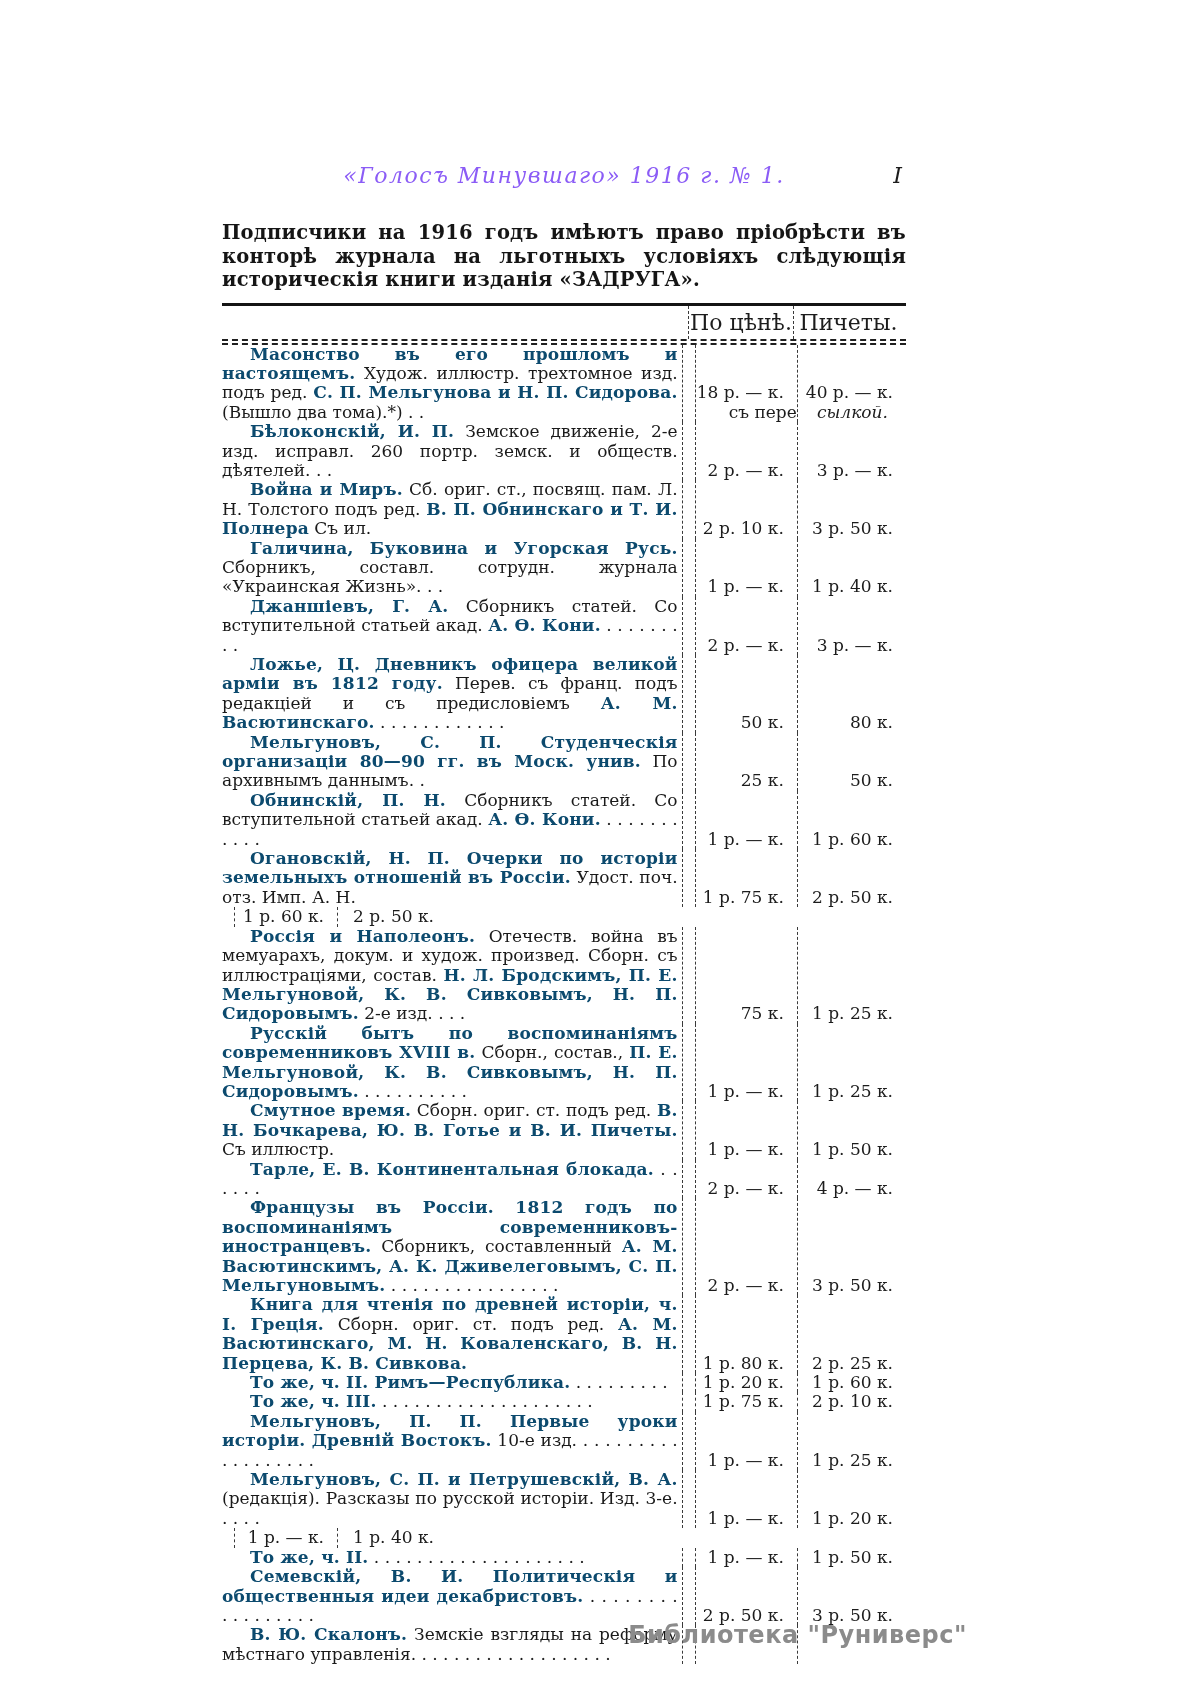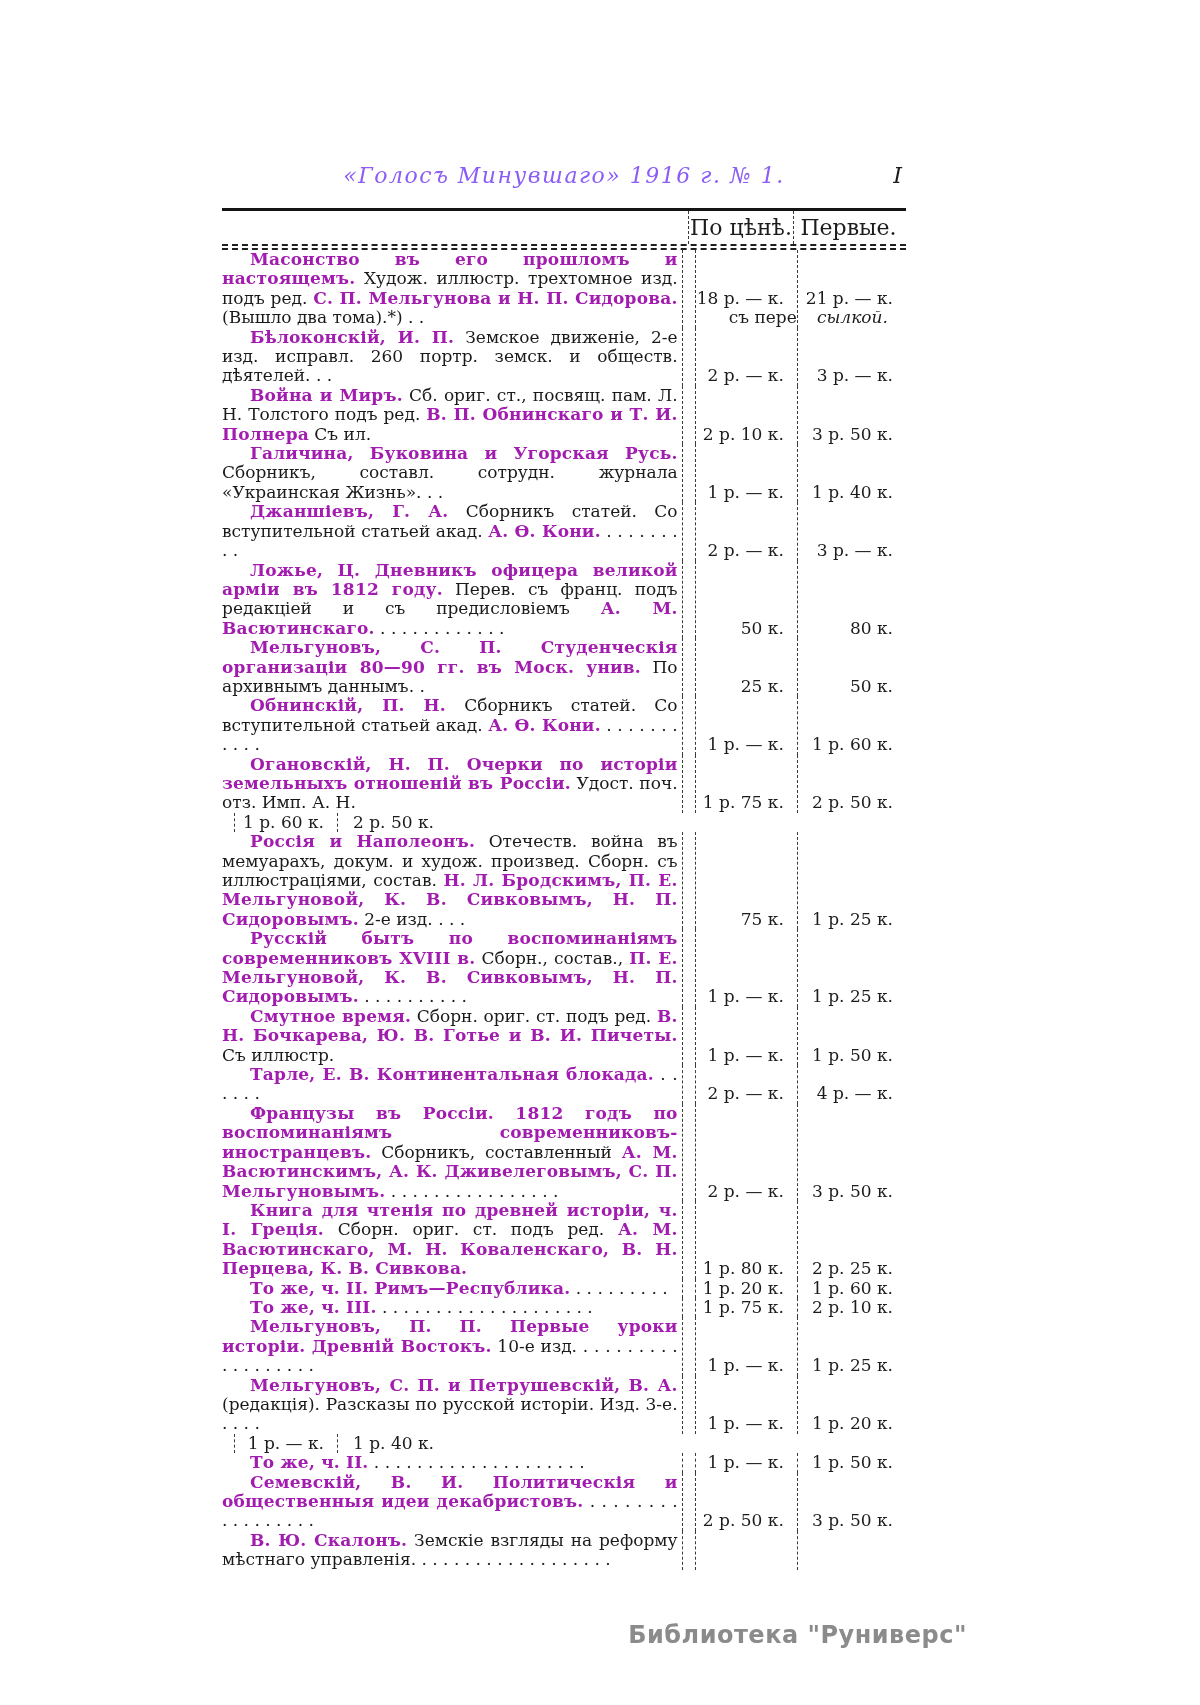--- a/index.html
+++ b/index.html
@@ -43,21 +43,21 @@
 
   .tbody { }
   .trow { display:flex; align-items:stretch; }
   .cell-title {
     width:464px; padding-right:4px; border-right:1px dashed #3a3a3a;
   }
   .cell-title p {
     font-size:17px; line-height:19.4px; text-align:justify; text-indent:28px;
     color:#1a1a1a;
   }
-  .cell-title p b { letter-spacing:0.2px; color:#a21caf; }
+  .cell-title p b { letter-spacing:0.2px; color:#0c4a6e; }
   .cell-p1 {
     width:103px; margin-left:12px; border-left:1px dashed #3a3a3a;
     display:flex; flex-direction:column; justify-content:flex-end;
   }
   .cell-p2 {
     width:110px; border-left:1px dashed #3a3a3a;
     display:flex; flex-direction:column; justify-content:flex-end;
   }
   .price-line {
     font-size:17px; line-height:19.4px; text-align:right; padding-right:13px;
@@ -77,40 +77,41 @@
 </head>
 <body>
 
 <div class="content">
 
   <div class="runhead">
     <div class="jtitle">«Голосъ Минувшаго» 1916 г. № 1.</div>
     <div class="pageno">I</div>
   </div>
 
+  <p class="intro">Подписчики на 1916 годъ имѣютъ право пріобрѣсти въ конторѣ журнала на льготныхъ условіяхъ слѣдующія историческія книги изданія «ЗАДРУГА».</p>
 
   <div class="pricetable">
     <div class="table-toprule"></div>
     <div class="thead">
       <div class="t-spacer"></div>
       <div class="t-col c1">По цѣнѣ.</div>
-      <div class="t-col c2">Первые.</div>
+      <div class="t-col c2">Пичеты.</div>
     </div>
     <div class="dbl-dash"></div>
     <div class="tbody">
   <div class="trow">
     <div class="cell-title">
       <p><b>Масонство въ его прошломъ и настоящемъ.</b> Худож. иллюстр. трехтомное изд. подъ ред. <b>С. П. Мельгунова и Н. П. Сидорова.</b> (Вышло два тома).*) . .</p>
     </div>
     <div class="cell-p1">
             <div class="price-line">18 р. — к.</div>
             <div class="note-line n1">съ пере</div>
           </div>
     <div class="cell-p2">
-            <div class="price-line">21 р. — к.</div>
+            <div class="price-line">40 р. — к.</div>
             <div class="note-line n2">сылкой.</div>
           </div>
   </div>
 
   <div class="trow">
     <div class="cell-title">
       <p><b>Бѣлоконскій, И. П.</b> Земское движеніе, 2-е изд. исправл. 260 портр. земск. и обществ. дѣятелей. . .</p>
     </div>
     <div class="cell-p1">
             <div class="price-line">2 р. — к.</div>

